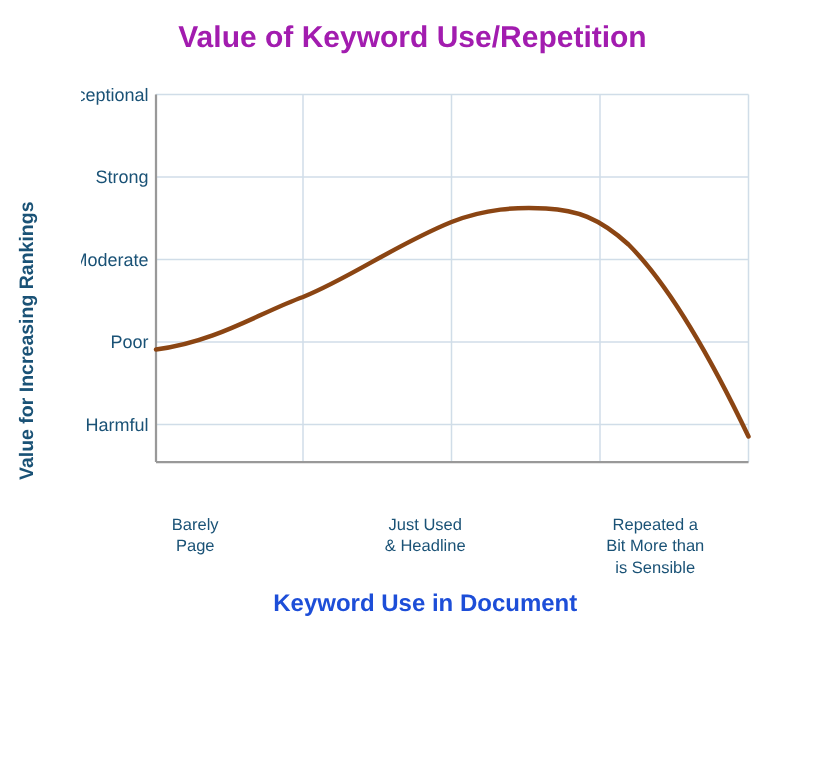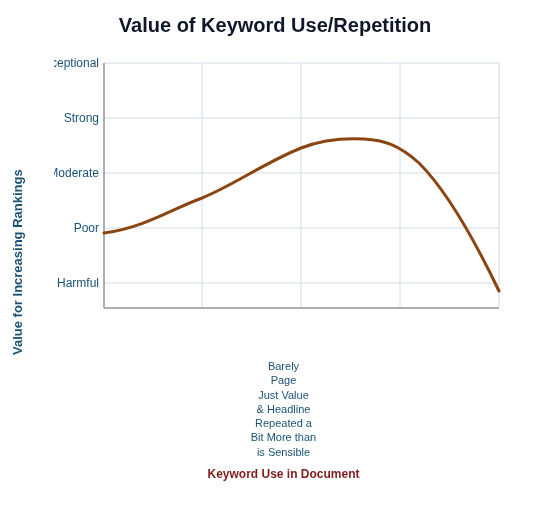--- a/index.html
+++ b/index.html
@@ -8,21 +8,21 @@
       height: 506px;
       background: #fff;
       font-family: Arial, sans-serif;
       display: flex;
       flex-direction: column;
       align-items: center;
       justify-content: flex-start;
       overflow: hidden;
     }
     .chart-title {
-      color: #0f172a;
+      color: #a21caf;
       font-size: 20px;
       font-weight: bold;
       text-align: center;
       margin-top: 14px;
       margin-bottom: 6px;
     }
     .chart-area {
       display: flex;
       flex-direction: row;
       align-items: center;
@@ -45,34 +45,34 @@
       align-items: center;
       flex: 1;
     }
     .chart-svg-wrap {
       position: relative;
       width: 460px;
       height: 300px;
     }
     .x-labels {
       display: flex;
-      flex-direction: column;
+      flex-direction: row;
       width: 460px;
-      margin-top: 16px;
+      margin-top: 0;
     }
     .x-label {
       flex: 1;
       text-align: center;
       color: #1a5276;
       font-size: 11px;
       line-height: 1.3;
     }
     .x-axis-label {
-      color: #7f1d1d;
-      font-size: 12px;
+      color: #1d4ed8;
+      font-size: 16px;
       font-weight: bold;
       text-align: center;
       margin-top: 8px;
     }
   </style>
 </head>
 <body>
 
 <div class="chart-title">Value of Keyword Use/Repetition</div>
 
@@ -114,21 +114,21 @@
         " fill="none" stroke="#8b4513" stroke-width="3" stroke-linecap="round"></path>
       </svg>
     </div>
 
     <div class="x-labels">
       <div class="x-label">
         <span>Barely</span><br>
         <span>Page</span>
       </div>
       <div class="x-label">
-        <span>Just Value</span><br>
+        <span>Just Used</span><br>
         <span>&amp; Headline</span>
       </div>
       <div class="x-label">
         <span>Repeated a</span><br>
         <span>Bit More than</span><br>
         <span>is Sensible</span>
       </div>
     </div>
 
     <div class="x-axis-label">Keyword Use in Document</div>

